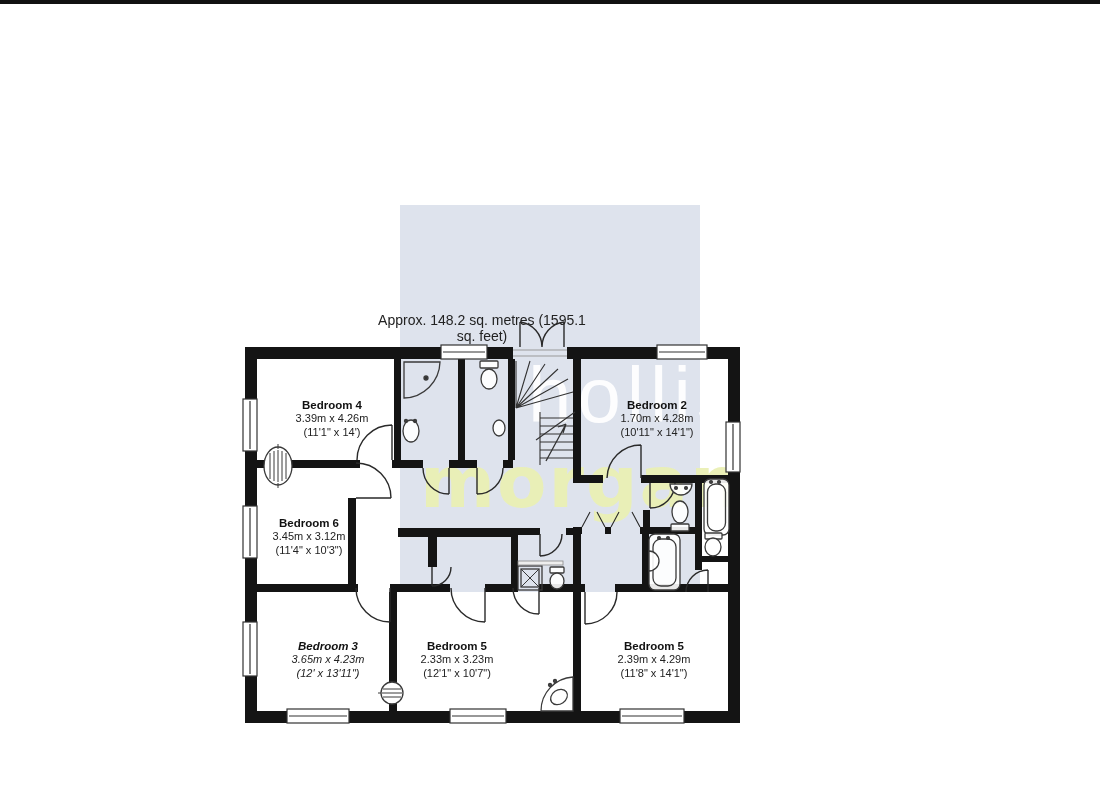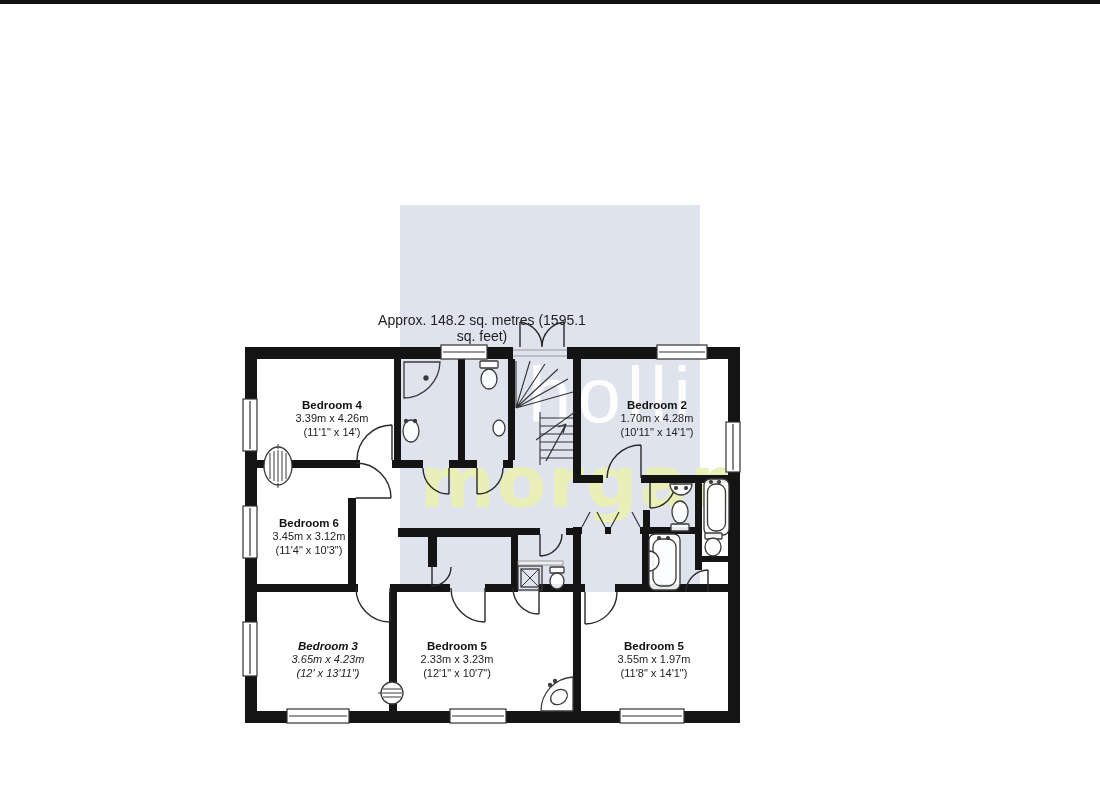--- a/index.html
+++ b/index.html
@@ -276,16 +276,16 @@
     <div class="rd">3.65m x 4.23m</div>
     <div class="rd">(12' x 13'11")</div>
   </div>
   <div class="room-label lb-b5">
     <div class="rn">Bedroom 5</div>
     <div class="rd">2.33m x 3.23m</div>
     <div class="rd">(12'1" x 10'7")</div>
   </div>
   <div class="room-label lb-b1">
     <div class="rn">Bedroom 5</div>
-    <div class="rd">3.55m x 1.97m</div>
+    <div class="rd">2.39m x 4.29m</div>
     <div class="rd">(11'8" x 14'1")</div>
   </div>
 </div>
 
 </body></html>

